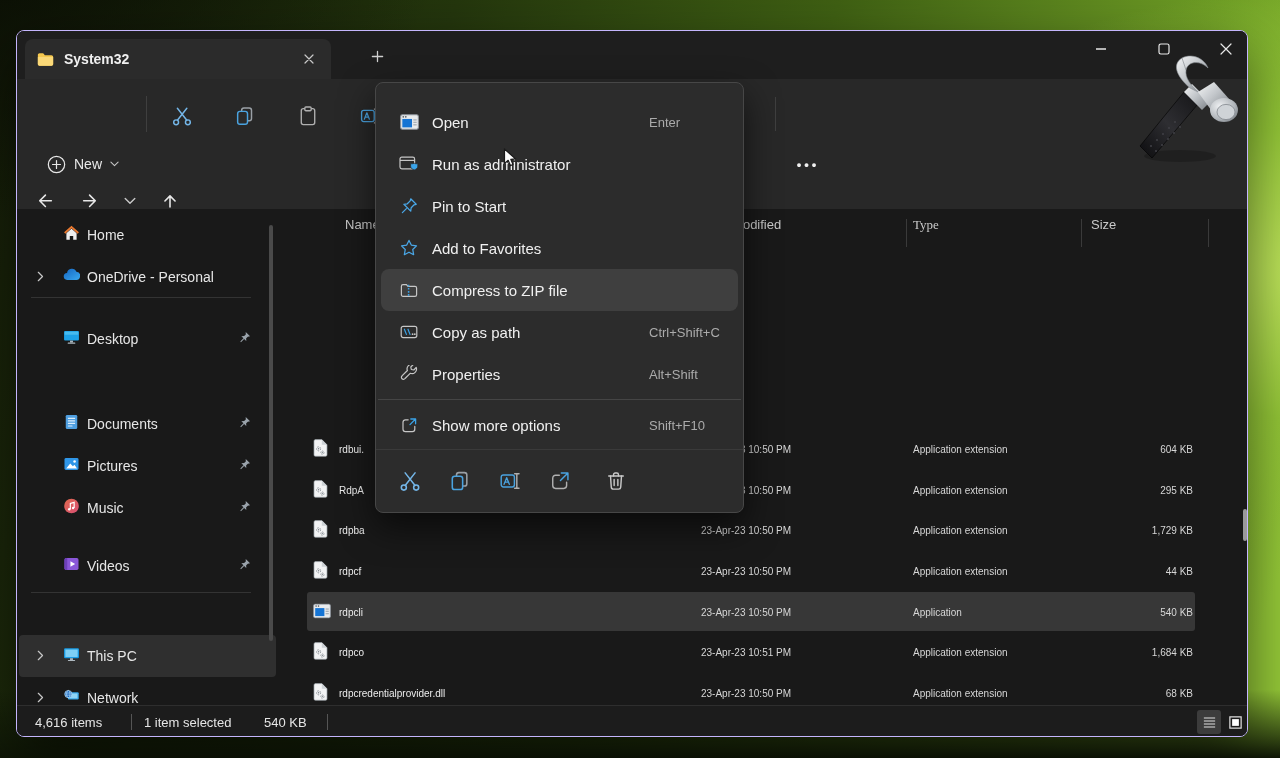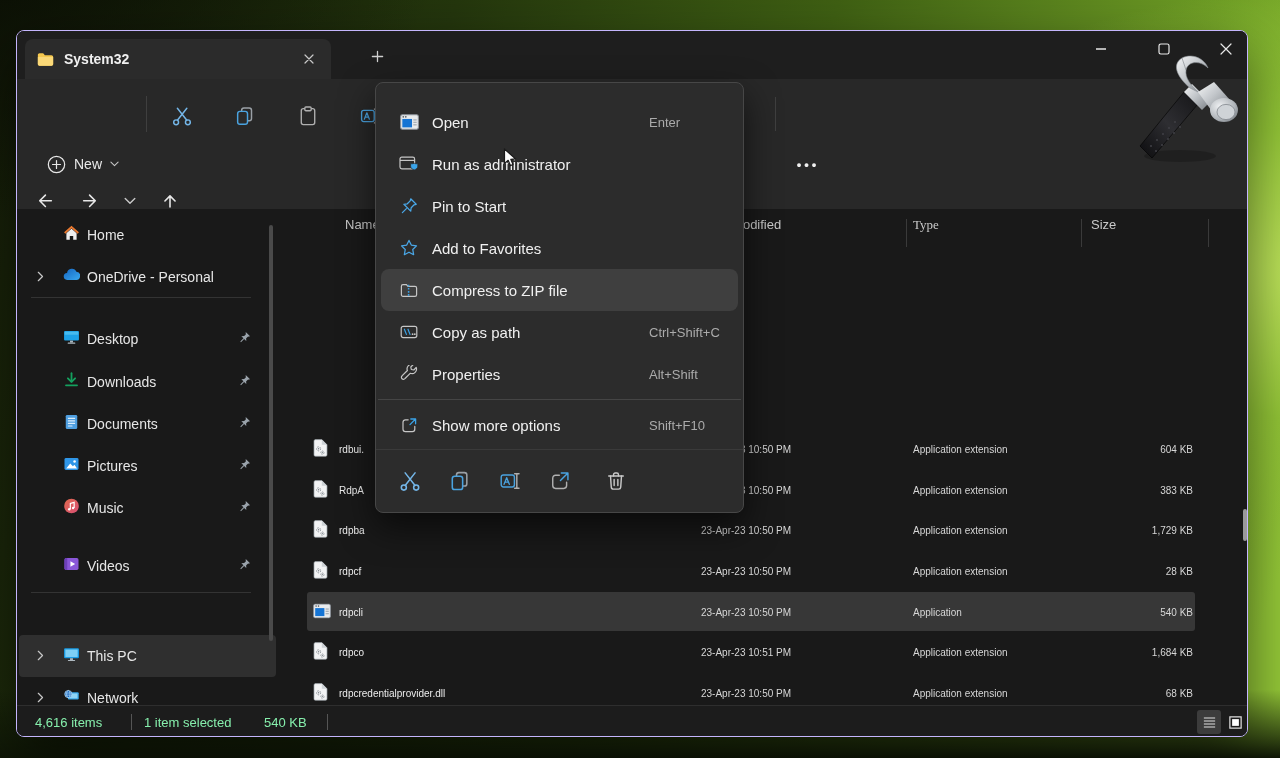--- a/index.html
+++ b/index.html
@@ -46,21 +46,21 @@
   .row{position:absolute;left:0;width:1232px;height:41px;color:#d6d6d6;font-size:10px;}
   .row.sel::before{content:"";position:absolute;left:290px;right:54px;top:1px;bottom:1px;background:#373737;border-radius:3px;}
   .rc{position:absolute;top:50%;transform:translateY(-50%);white-space:nowrap;}
   .r-ico{left:296px;}
   .r-name{left:322px;color:#ececec;}
   .r-date{left:684px;}
   .r-type{left:896px;}
   .r-size{left:1040px;width:136px;text-align:right;}
   .list-scroll{position:absolute;left:1226px;top:300px;width:4px;height:32px;background:#9a9a9a;border-radius:2px;}
   
-  .statusbar{position:absolute;left:0;top:674px;width:100%;height:33px;background:#1c1c1c;border-top:1px solid #2e2e2e;color:#86efac;font-size:13px;}
+  .statusbar{position:absolute;left:0;top:674px;width:100%;height:33px;background:#1c1c1c;border-top:1px solid #2e2e2e;color:#e5e5e5;font-size:13px;}
   .st{position:absolute;top:50%;transform:translateY(-50%);white-space:nowrap;}
   .st-div{position:absolute;top:8px;height:16px;width:1px;background:#555;}
   .viewbtn{position:absolute;top:4px;width:24px;height:24px;border-radius:3px;display:flex;align-items:center;justify-content:center;}
   .viewbtn.active{background:#3c3c3c;}
   
   .ctxmenu{position:absolute;left:375px;top:82px;width:369px;background:#2c2c2c;border:1px solid #474747;border-radius:8px;box-shadow:0 14px 34px rgba(0,0,0,.6);padding-top:18px;z-index:40;}
   .mi{position:relative;height:42px;display:flex;align-items:center;padding-left:23px;color:#f0f0f0;font-size:15px;}
   .mi .mico{width:20px;height:20px;margin-right:13px;display:flex;align-items:center;justify-content:center;flex:none;}
   .mi .msc{position:absolute;left:273px;color:#ababab;font-size:13px;}
   .mi.hovered{margin:0 5px;padding-left:18px;background:#3f3f3f;border-radius:8px;}
@@ -453,29 +453,20 @@
       <div class="sb-sep" style="top:88px;"></div>
       <div class="sb-item" style="top:109px;">
         <span class="sb-ico"><svg width="17" height="17">
               <use href="#s-desktop"></use>
             </svg></span>
         <span class="sb-label">Desktop</span>
         <span class="sb-pin"><svg width="13" height="13">
               <use href="#s-pin"></use>
             </svg></span>
       </div>
-      <div class="sb-item" style="top:152px;">
-        <span class="sb-ico"><svg width="17" height="17">
-              <use href="#s-down"></use>
-            </svg></span>
-        <span class="sb-label">Downloads</span>
-        <span class="sb-pin"><svg width="13" height="13">
-              <use href="#s-pin"></use>
-            </svg></span>
-      </div>
       <div class="sb-item" style="top:194px;">
         <span class="sb-ico"><svg width="17" height="17">
               <use href="#s-doc"></use>
             </svg></span>
         <span class="sb-label">Documents</span>
         <span class="sb-pin"><svg width="13" height="13">
               <use href="#s-pin"></use>
             </svg></span>
       </div>
       <div class="sb-item" style="top:236px;">
@@ -543,39 +534,39 @@
         <span class="rc r-type">Application extension</span>
         <span class="rc r-size">604 KB</span>
       </div>
       <div class="row" style="top:260px;">
         <span class="rc r-ico"><svg width="15" height="18">
               <use href="#s-dll"></use>
             </svg></span>
         <span class="rc r-name">RdpA</span>
         <span class="rc r-date">23-Apr-23 10:50 PM</span>
         <span class="rc r-type">Application extension</span>
-        <span class="rc r-size">383 KB</span>
+        <span class="rc r-size">295 KB</span>
       </div>
       <div class="row" style="top:300px;">
         <span class="rc r-ico"><svg width="15" height="18">
               <use href="#s-dll"></use>
             </svg></span>
         <span class="rc r-name">rdpba</span>
         <span class="rc r-date">23-Apr-23 10:50 PM</span>
         <span class="rc r-type">Application extension</span>
         <span class="rc r-size">1,729 KB</span>
       </div>
       <div class="row" style="top:341px;">
         <span class="rc r-ico"><svg width="15" height="18">
               <use href="#s-dll"></use>
             </svg></span>
         <span class="rc r-name">rdpcf</span>
         <span class="rc r-date">23-Apr-23 10:50 PM</span>
         <span class="rc r-type">Application extension</span>
-        <span class="rc r-size">28 KB</span>
+        <span class="rc r-size">44 KB</span>
       </div>
       <div class="row sel" style="top:382px;">
         <span class="rc r-ico"><svg width="18" height="15">
               <use href="#s-app"></use>
             </svg></span>
         <span class="rc r-name">rdpcli</span>
         <span class="rc r-date">23-Apr-23 10:50 PM</span>
         <span class="rc r-type">Application</span>
         <span class="rc r-size">540 KB</span>
       </div>

